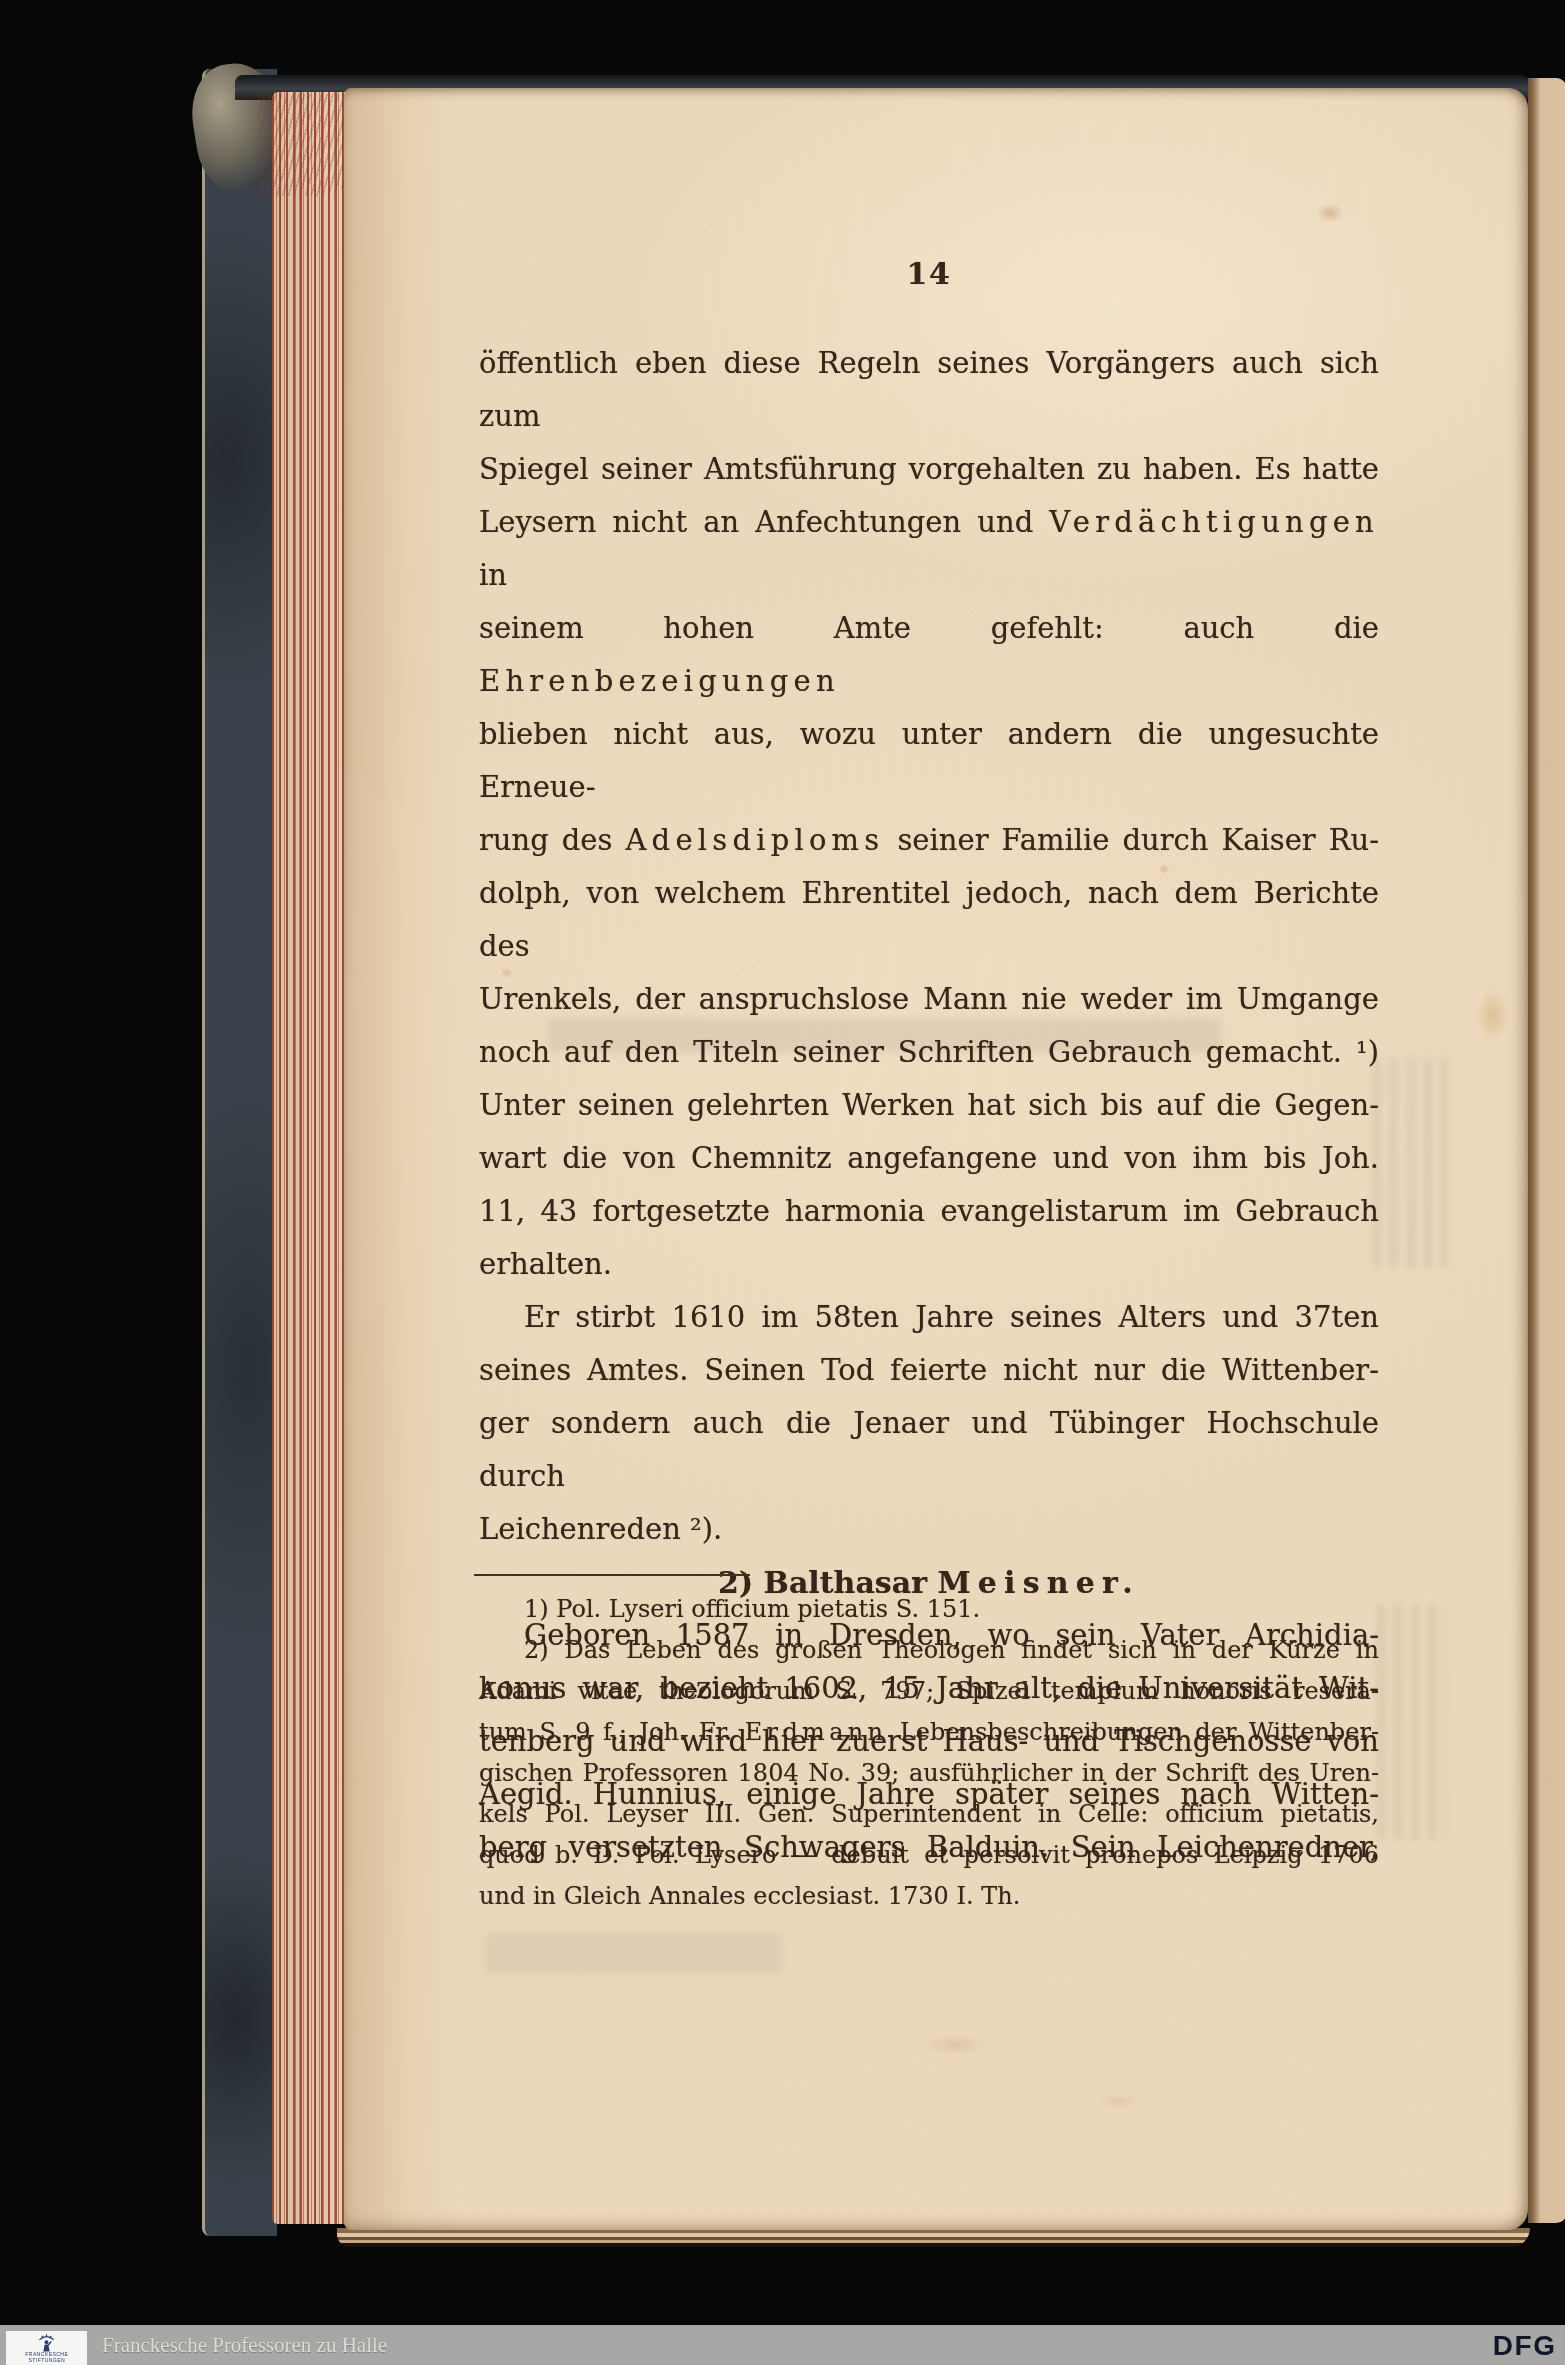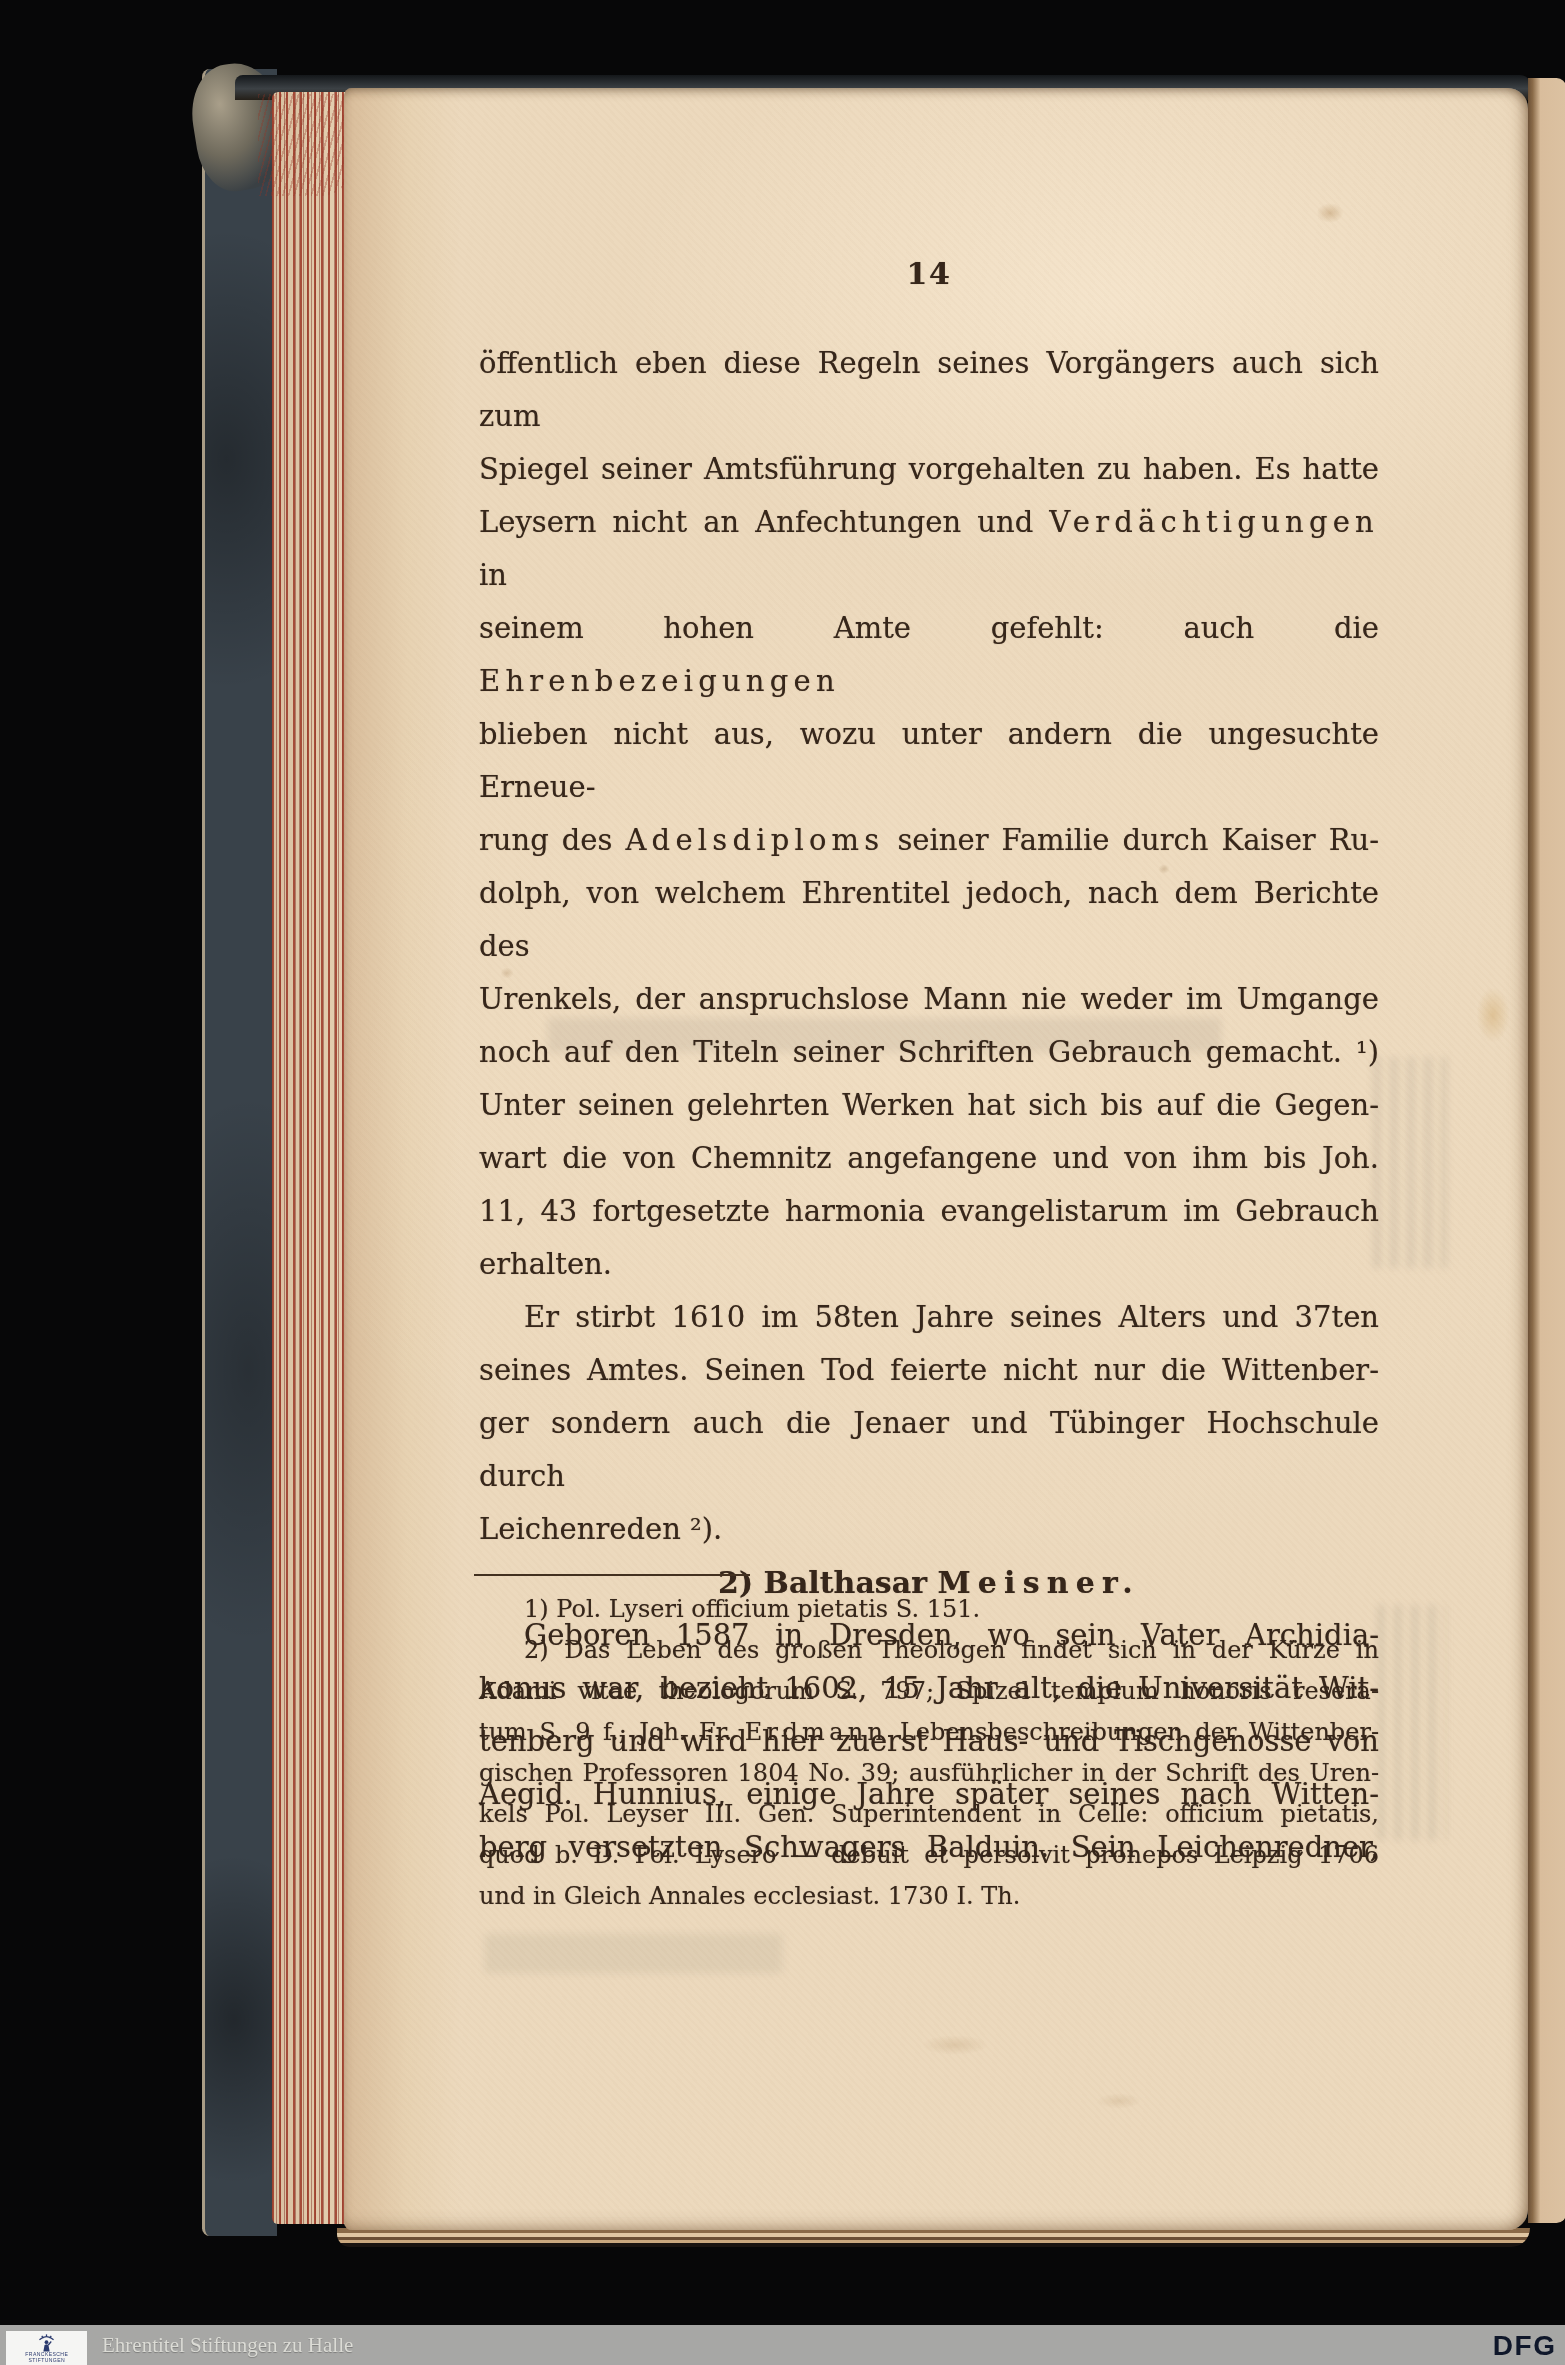--- a/index.html
+++ b/index.html
@@ -185,18 +185,18 @@
         </g>
         <g fill="#2b3a6e">
           <circle cx="12" cy="13" r="2.4"></circle>
           <path d="M8 25 L9.5 16.5 L12 15.5 L14.5 16.5 L16 25 Z"></path>
           <path d="M13.5 16 L17.5 11.5 L18.6 12.6 L15 17.2 Z"></path>
         </g>
       </svg>
       <div class="libcaption">FRANCKESCHE</div>
       <div class="libcaption">STIFTUNGEN</div>
     </div>
-    <div class="libname">Ehrentitel Stiftungen zu Halle</div>
+    <div class="libname">Franckesche Professoren zu Halle</div>
     <div class="dfg">DFG</div>
   </div>
 
 </div>
 
 
 </body></html>

